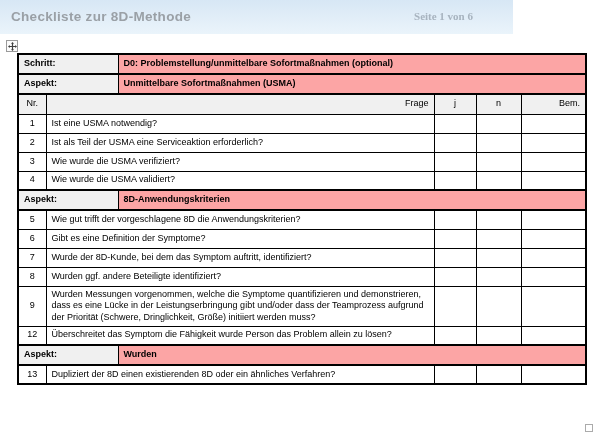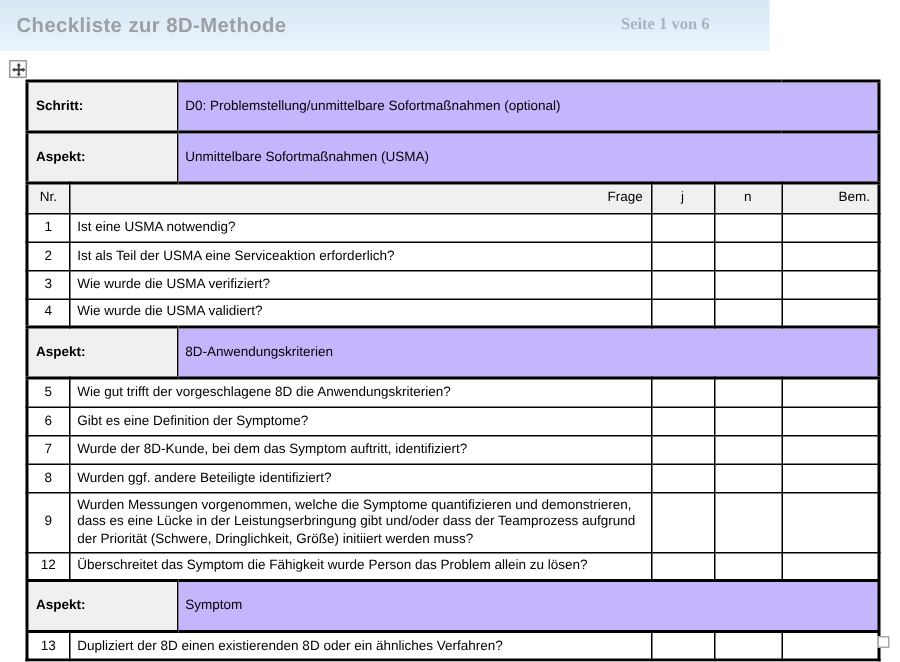--- a/index.html
+++ b/index.html
@@ -30,23 +30,23 @@
   table.checklist {
     position:absolute; left:17px; top:53px; width:568px;
     border-collapse:collapse; table-layout:fixed;
     border:2px solid #000;
   }
   table.checklist td {
     border:1px solid #000;
     font-size:9px; line-height:1.3; vertical-align:middle;
     padding:2px 5px; overflow:hidden;
   }
-  tr.kv td { border-top-width:2px; border-bottom-width:2px; height:34px; }
+  tr.kv td { border-top-width:2px; border-bottom-width:2px; height:20px; }
   td.kv-label { background:#f0f0f0; font-weight:bold; font-size:10px; padding-left:6px; }
-  td.kv-value { background:#c4b5fd; font-weight:normal; font-size:10px; padding-left:7px;margin-left:27px; }
+  td.kv-value { background:#fca5a5; font-weight:bold; font-size:10px; padding-left:7px;margin-left:27px; }
   tr.colhead td { background:#f0f0f0; height:20px; }
   td.col-nr, td.col-j, td.col-n { text-align:center; padding:2px 1px; }
   td.col-frage, td.col-bem { text-align:right; padding-left:7px; }
   tr.q td { height:19px; background:#ffffff; }
   td.nr { text-align:center; padding:2px 1px; }
   td.frage { padding-left:7px; padding-right:6px; }
   td.ans { background:#ffffff; }
 
   
   .resize-handle {
@@ -168,21 +168,21 @@
     <tr class="q">
       <td class="nr">12</td>
       <td class="frage" colspan="2">Überschreitet das Symptom die Fähigkeit wurde Person das Problem allein zu lösen?</td>
       <td class="ans"></td>
       <td class="ans"></td>
       <td class="ans"></td>
     </tr>
 
     <tr class="kv">
       <td class="kv-label" colspan="2">Aspekt:</td>
-      <td class="kv-value" colspan="4">Symptom</td>
+      <td class="kv-value" colspan="4">Wurden</td>
     </tr>
 
     <tr class="q">
       <td class="nr">13</td>
       <td class="frage" colspan="2">Dupliziert der 8D einen existierenden 8D oder ein ähnliches Verfahren?</td>
       <td class="ans"></td>
       <td class="ans"></td>
       <td class="ans"></td>
     </tr>
   </tbody>

